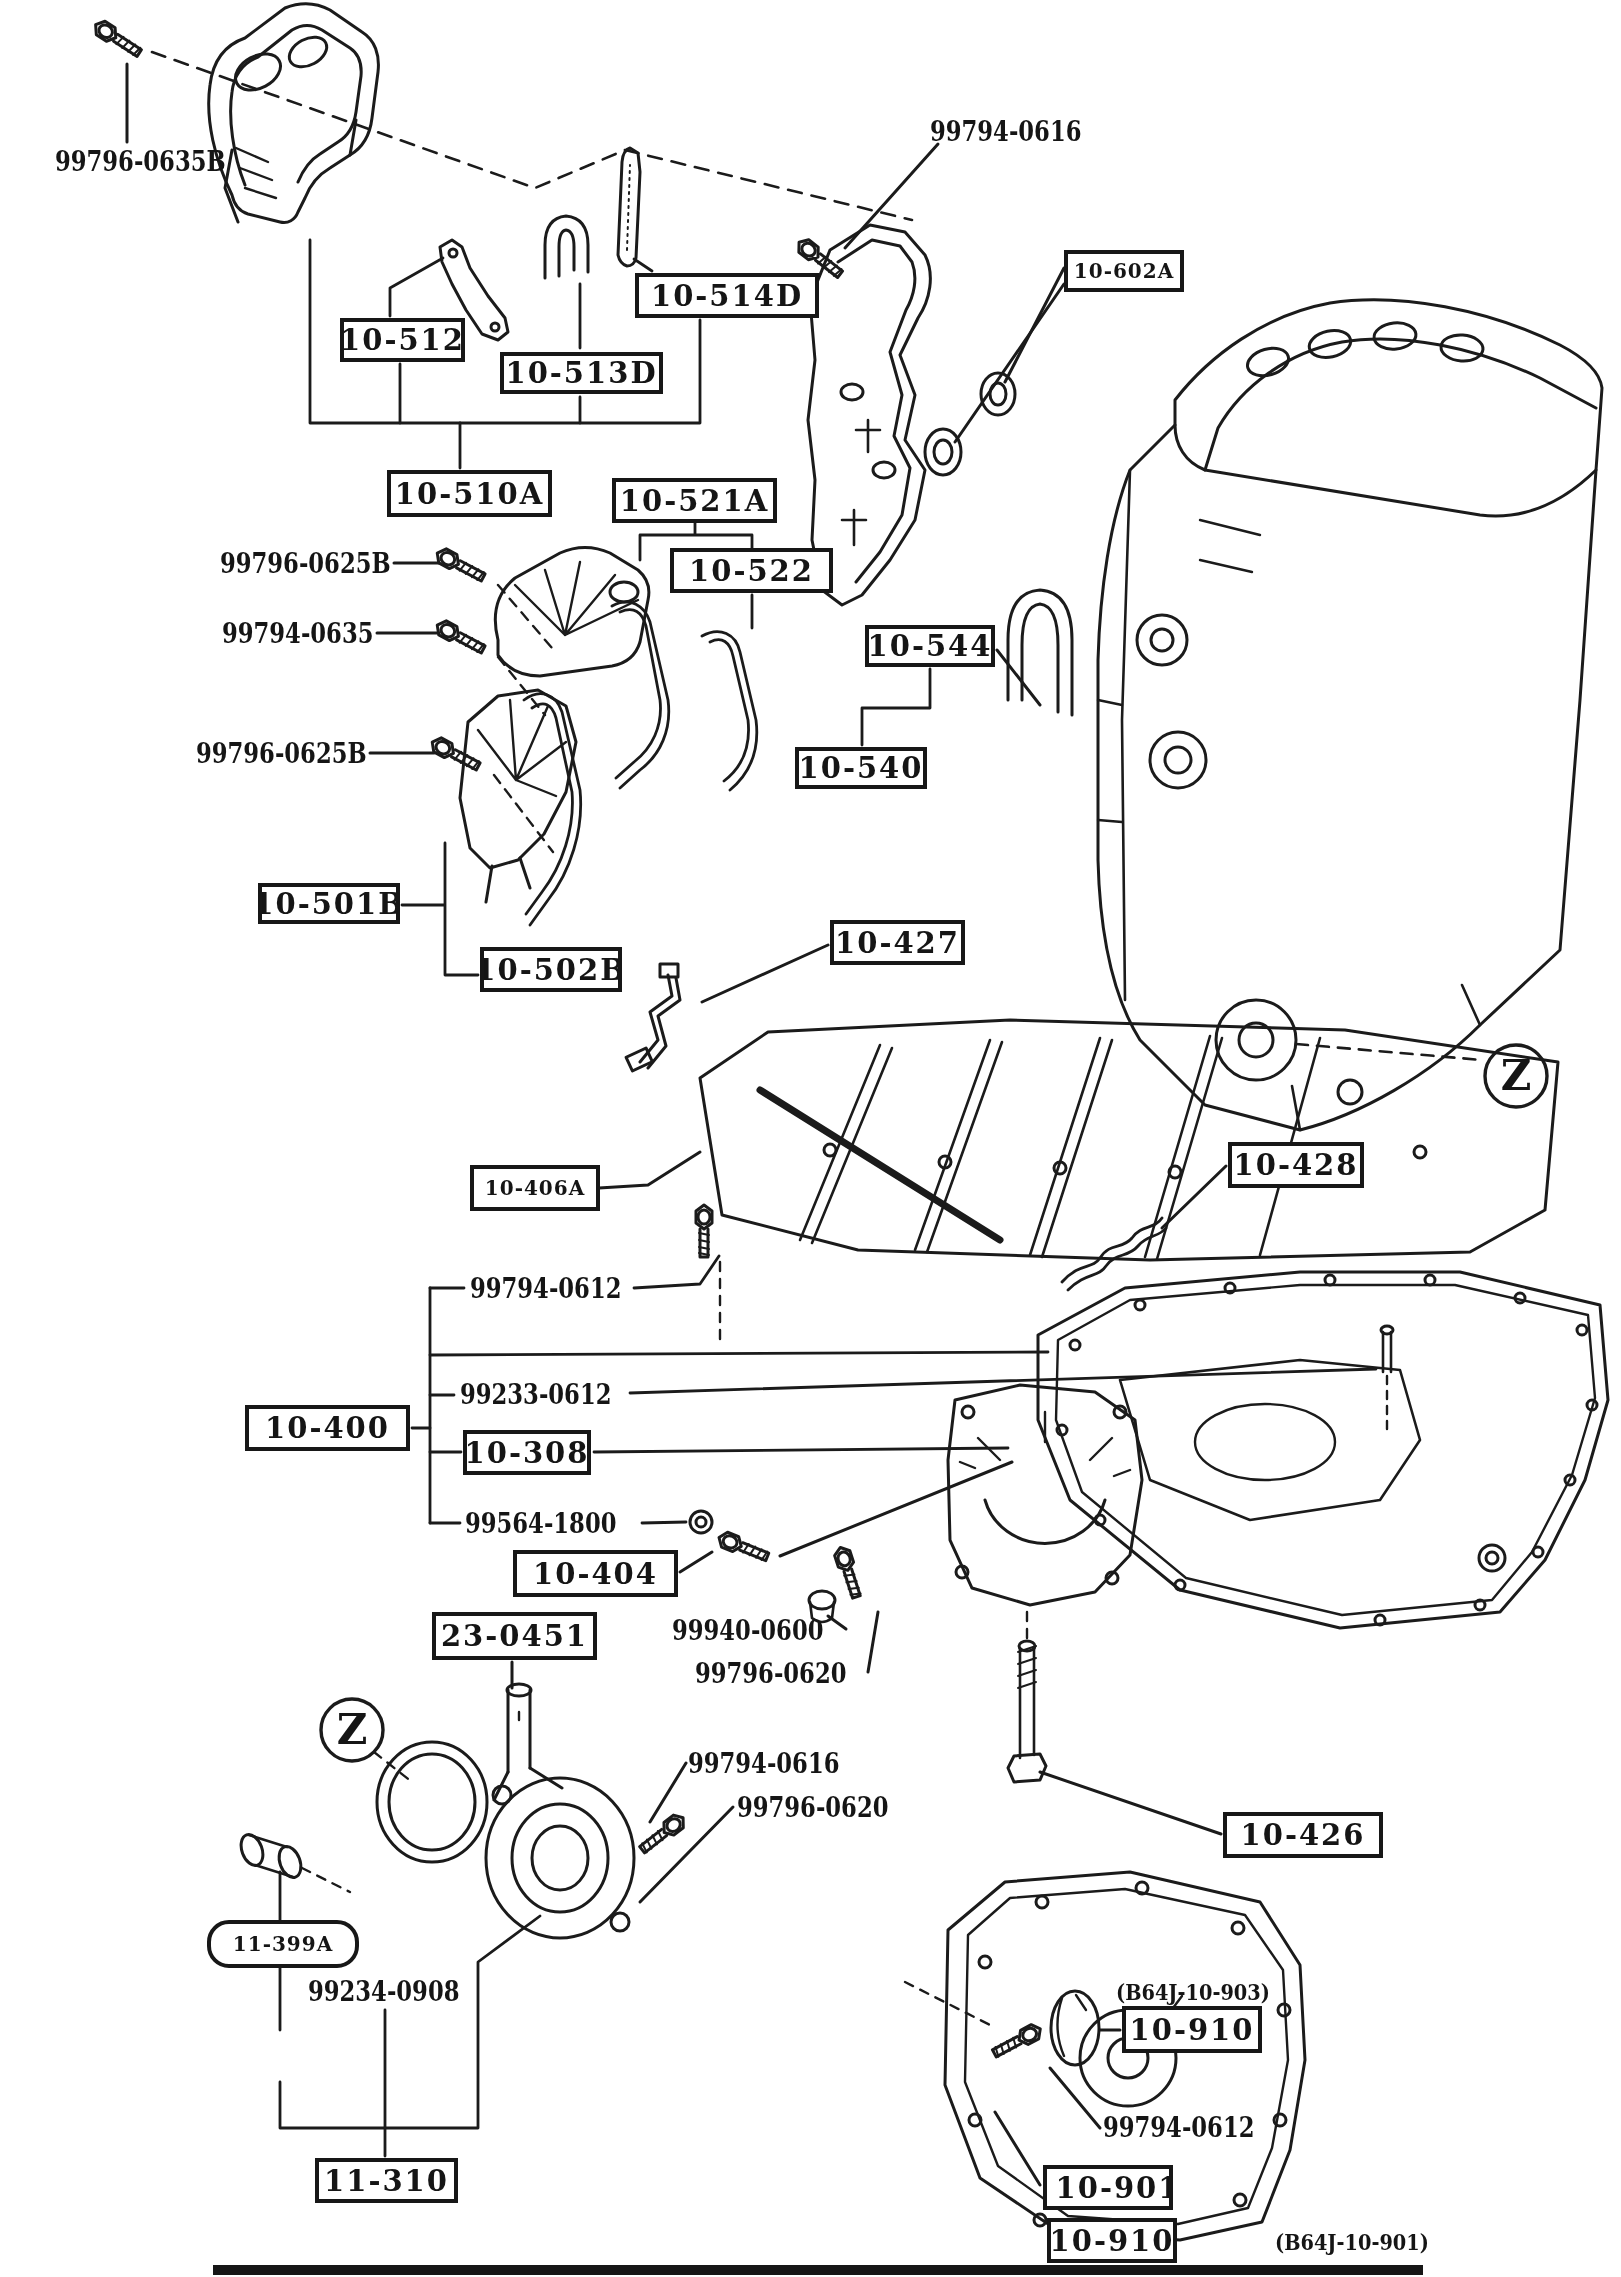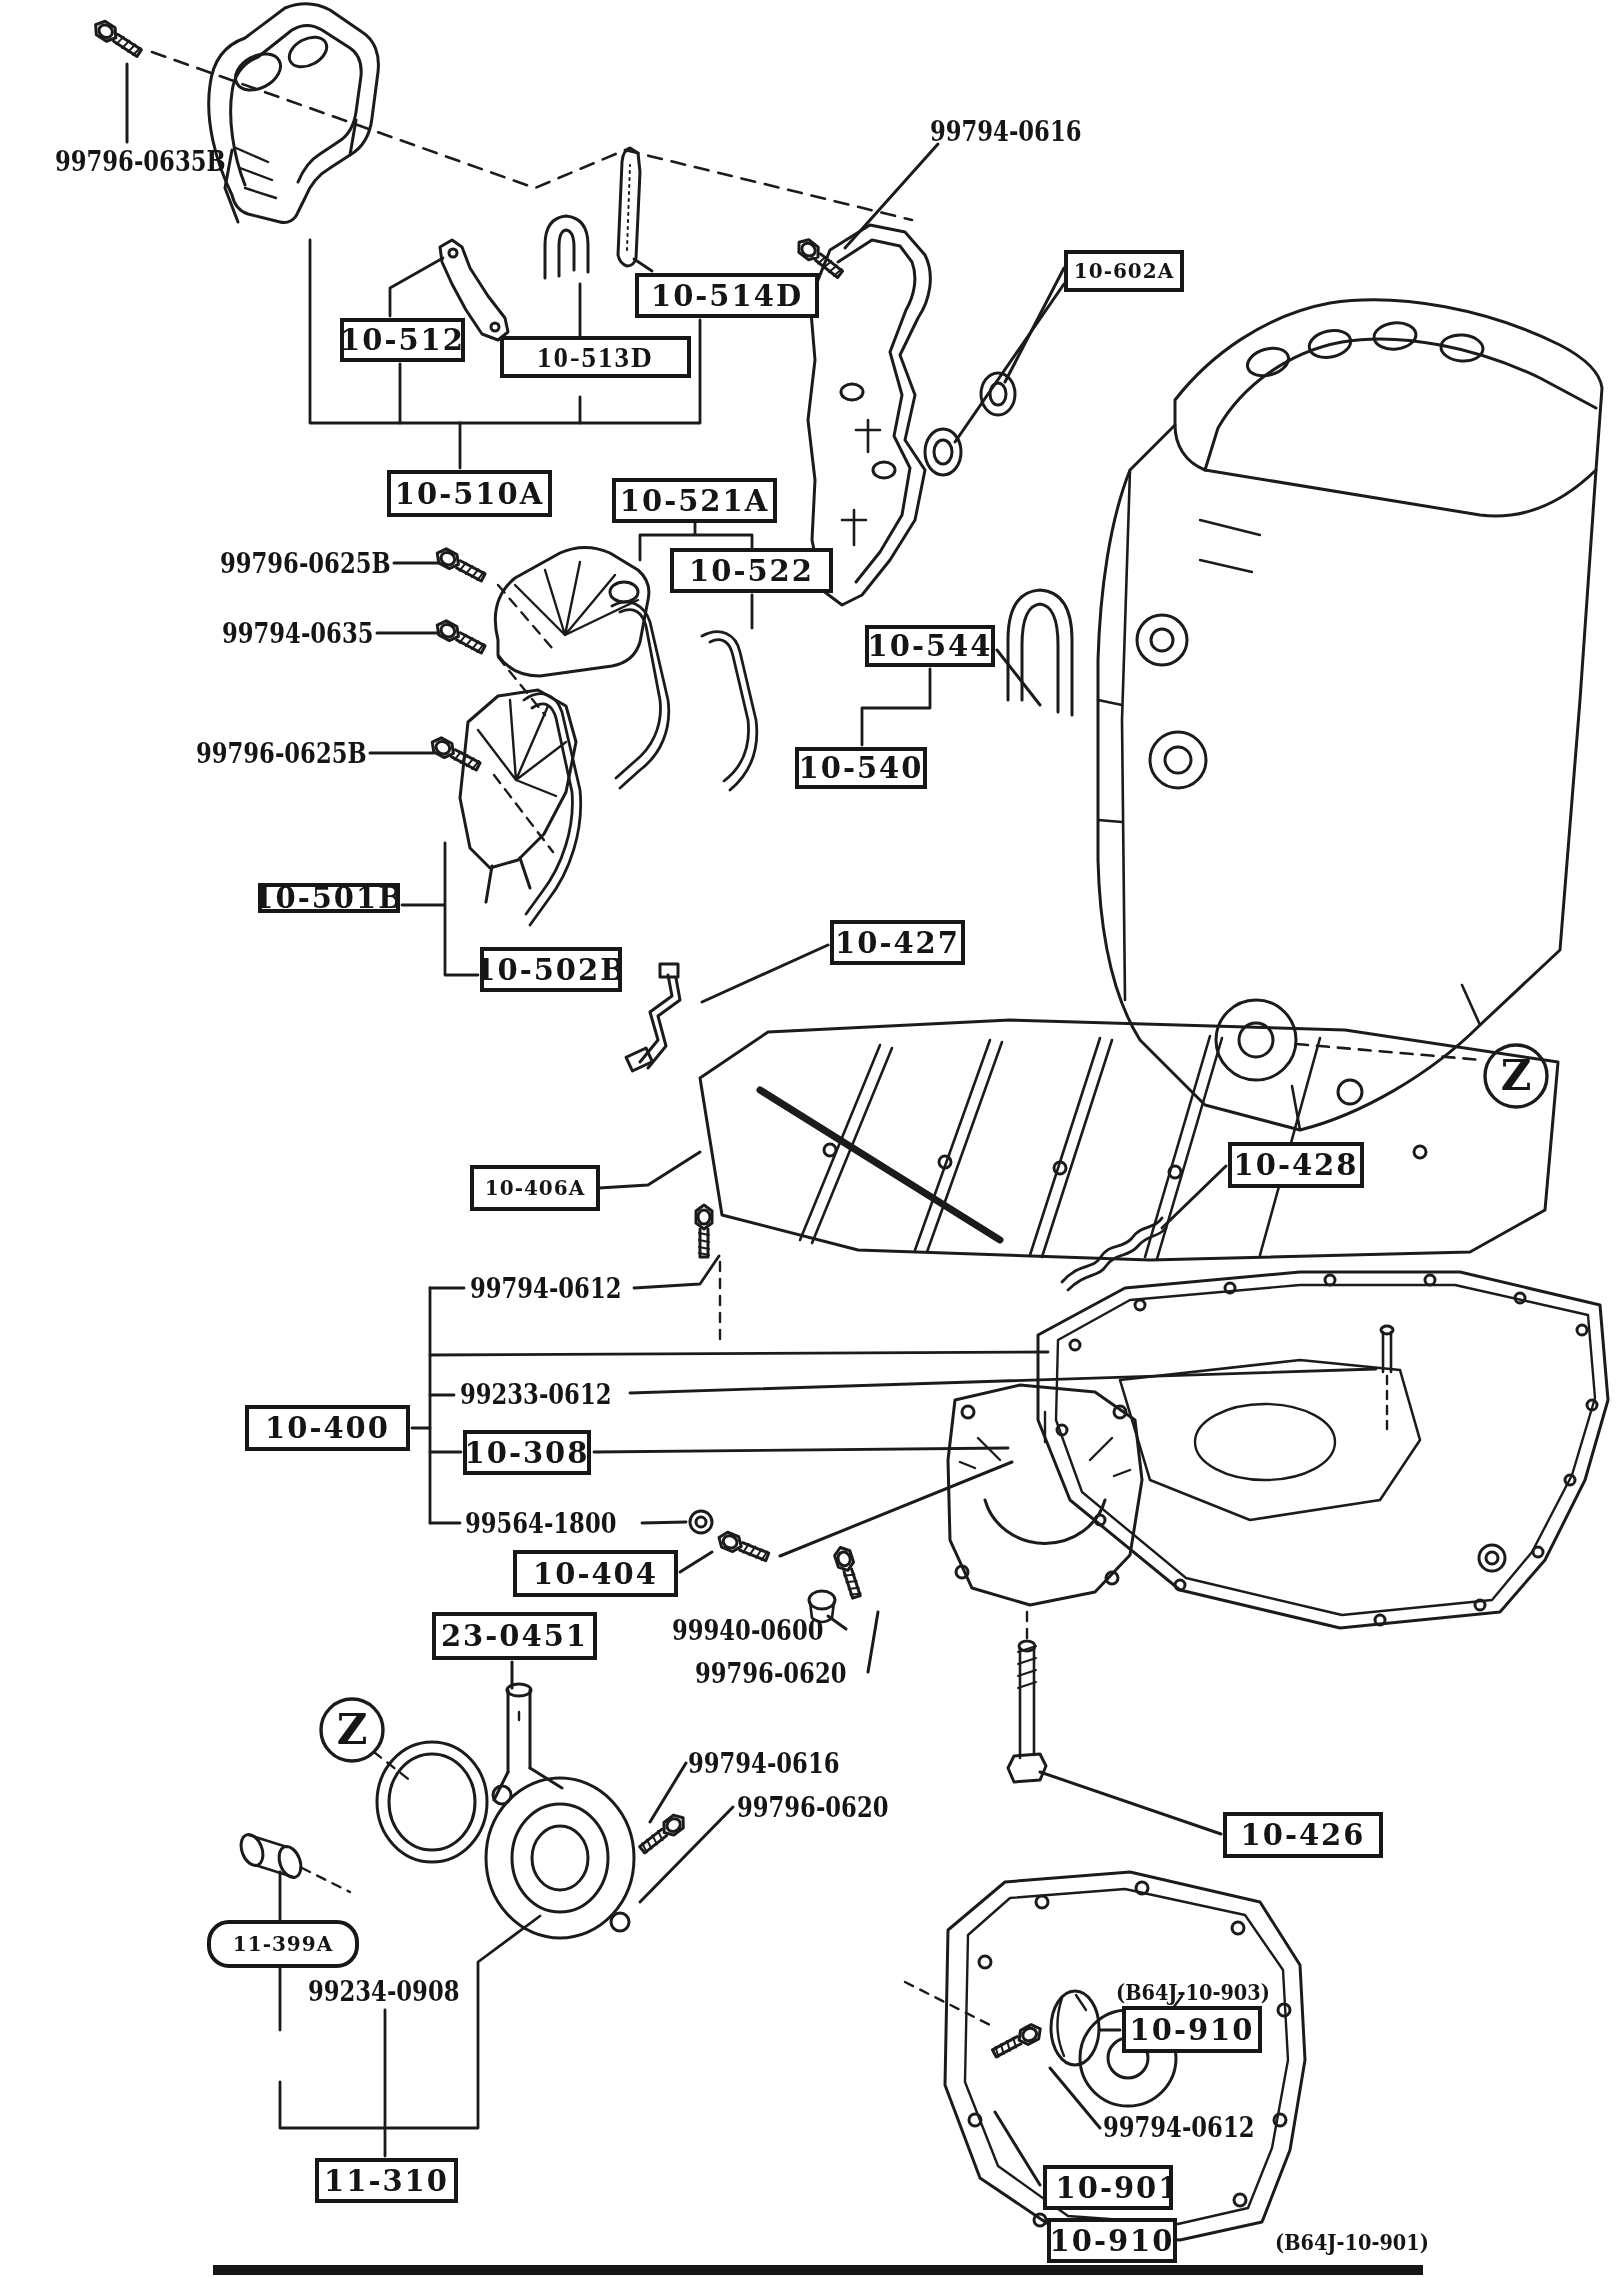--- a/index.html
+++ b/index.html
@@ -353,29 +353,29 @@
   </g>
   <g>
     <circle cx="1516" cy="1076" r="31" stroke-width="3.4"></circle>
     <text x="1516" y="1090" text-anchor="middle" fill="#151515" stroke="none" font-family="DejaVu Serif,serif" font-size="42" font-weight="bold">Z</text>
   </g>
 
   <rect x="213" y="2265" width="1210" height="10" fill="#161616" stroke="none"></rect>
 </svg>
 
 <div class="pbox" style="left:340px;top:318px;width:125px;height:44px;">10-512</div>
-<div class="pbox" style="left:500px;top:336px;width:191px;height:42px;font-family:Liberation Serif, serif;">10-513D</div>
+<div class="pbox" style="left:500px;top:352px;width:163px;height:42px;">10-513D</div>
 <div class="pbox" style="left:635px;top:273px;width:184px;height:45px;">10-514D</div>
 <div class="pbox" style="left:387px;top:470px;width:165px;height:47px;">10-510A</div>
 <div class="pbox" style="left:612px;top:478px;width:165px;height:45px;">10-521A</div>
 <div class="pbox" style="left:670px;top:548px;width:163px;height:45px;">10-522</div>
 <div class="pbox sm" style="left:1064px;top:250px;width:120px;height:42px;">10-602A</div>
 <div class="pbox" style="left:865px;top:625px;width:130px;height:42px;">10-544</div>
 <div class="pbox" style="left:795px;top:747px;width:132px;height:42px;">10-540</div>
-<div class="pbox" style="left:258px;top:883px;width:142px;height:30px;text-align:right;">10-501B</div>
+<div class="pbox" style="left:258px;top:883px;width:142px;height:41px;text-align:right;">10-501B</div>
 <div class="pbox" style="left:480px;top:947px;width:142px;height:45px;">10-502B</div>
 <div class="pbox" style="left:830px;top:920px;width:135px;height:45px;">10-427</div>
 <div class="pbox sm" style="left:470px;top:1165px;width:130px;height:46px;">10-406A</div>
 <div class="pbox" style="left:245px;top:1405px;width:165px;height:46px;">10-400</div>
 <div class="pbox" style="left:463px;top:1430px;width:128px;height:45px;">10-308</div>
 <div class="pbox" style="left:513px;top:1550px;width:165px;height:47px;">10-404</div>
 <div class="pbox" style="left:432px;top:1612px;width:165px;height:48px;">23-0451</div>
 <div class="pbox" style="left:1228px;top:1142px;width:136px;height:46px;">10-428</div>
 <div class="pbox" style="left:1223px;top:1812px;width:160px;height:46px;">10-426</div>
 <div class="pbox sm" style="left:207px;top:1920px;width:152px;height:48px;border-radius:22px;">11-399A</div>

